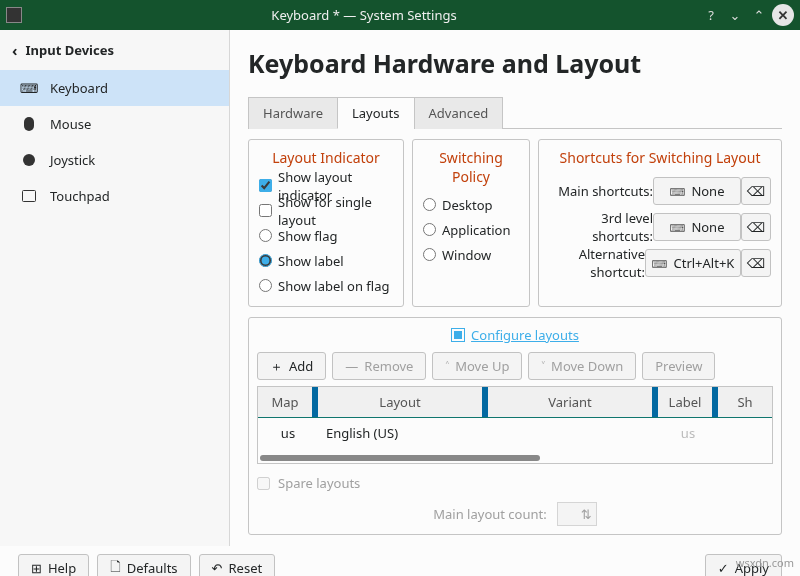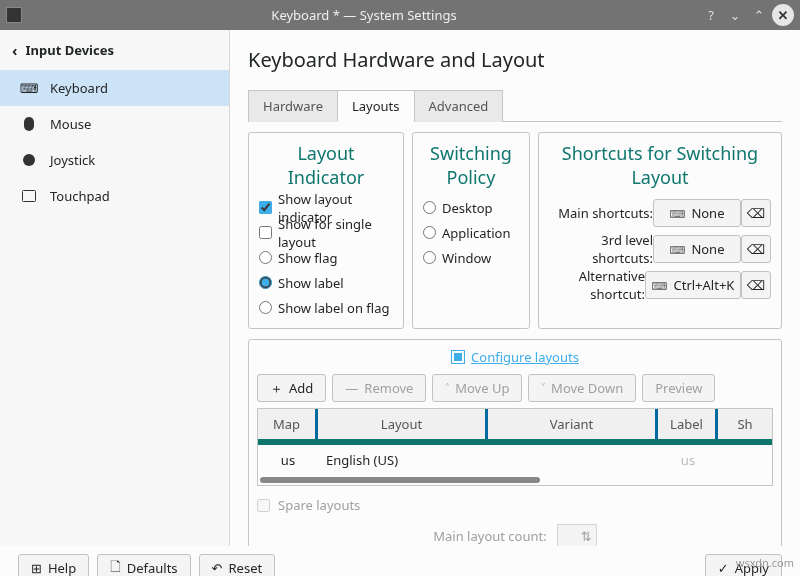--- a/index.html
+++ b/index.html
@@ -1,58 +1,58 @@
 <!DOCTYPE html>
 <html><head>
 <meta charset="utf-8">
 <style>
   * { box-sizing: border-box; margin: 0; padding: 0; font-family: "Noto Sans", "Segoe UI", sans-serif; font-size: 13px; }
   body { width: 800px; height: 576px; background: #fcfcfc; color: #232627; overflow: hidden; }
-  .titlebar { height: 30px; background: #737373; color: #eee; display: flex; align-items: center; padding: 0 6px; }
+  .titlebar { height: 30px; background: #14532d; color: #eee; display: flex; align-items: center; padding: 0 6px; }
   .titlebar .icon { width: 16px; height: 16px; background: #333; border: 1px solid #888; margin-right: 8px; }
   .titlebar .title { flex: 1; text-align: center; font-size: 13px; }
   .titlebar .ctl { width: 22px; height: 22px; display: inline-flex; align-items: center; justify-content: center; margin-left: 2px; color: #ddd; cursor: pointer; }
   .titlebar .close { background: #e6e6e6; border-radius: 50%; color: #333; font-weight: bold; }
   .main { display: flex; height: 516px; }
   .sidebar { width: 230px; border-right: 1px solid #d7d7d7; background: #f7f7f7; }
   .back { display: flex; align-items: center; padding: 10px 12px; font-weight: bold; font-size: 14px; cursor: pointer; }
   .back .chev { margin-right: 8px; font-size: 15px; }
   .sb-item { display: flex; align-items: center; height: 36px; padding: 0 20px; cursor: pointer; }
   .sb-item.sel { background: #cde3f8; }
   .sb-item .ico { width: 18px; display: flex; justify-content: center; margin-right: 12px; }
   .content { flex: 1; padding: 10px 18px 0 18px; overflow: hidden; }
-  h1 { font-size: 20px; font-weight: normal; margin: 6px 0 16px; }
+  h1 { font-size: 25px; font-weight: bold; margin: 6px 0 16px; }
   .tabs { display: flex; border-bottom: 1px solid #c5c5c5; }
   .tab { padding: 6px 14px; background: #e9e9e9; border: 1px solid #c5c5c5; border-bottom: none; margin-right: -1px; cursor: pointer; position: relative; top: 1px; color: #555; text-align: center; }
   .tab.active { background: #fcfcfc; color: #232627; border-bottom: 1px solid #fcfcfc; }
   .row { display: flex; gap: 8px; margin-top: 10px; }
   .group { border: 1px solid #c5c5c5; border-radius: 3px; padding: 8px 10px 8px; background: #fcfcfc; }
-  .group .gtitle { text-align: center; margin-bottom: 6px; color: #0f766e; font-size: 18px; }
+  .group .gtitle { text-align: center; margin-bottom: 6px; color: #c2410c; font-size: 14px; }
   .opt { display: flex; align-items: center; height: 25px; }
   .opt input { margin-right: 6px; }
   .g1 { width: 156px; }
   .g2 { width: 118px; }
   .g3 { flex: 1; }
   .shrow { display: flex; align-items: center; justify-content: flex-end; height: 36px; }
   .shrow .lab { text-align: right; flex: 1; }
   .kbtn { border: 1px solid #c2c2c2; background: #f4f4f4; height: 28px; width: 88px; display: inline-flex; align-items: center; justify-content: center; gap: 6px; border-radius: 3px; cursor: pointer; }
   .clrbtn { border: 1px solid #c2c2c2; background: #f4f4f4; height: 28px; width: 30px; display: inline-flex; align-items: center; justify-content: center; border-radius: 3px; cursor: pointer; }
   .configbox { border: 1px solid #c5c5c5; border-radius: 3px; margin-top: 10px; padding: 8px; }
   .cfg-hdr { display: flex; justify-content: center; align-items: center; margin-bottom: 8px; color: #3daee9; gap: 6px; text-decoration: underline; }
   .cfg-hdr .cb { width: 14px; height: 14px; border: 1.5px solid #3daee9; display: inline-flex; align-items: center; justify-content: center; }
   .cfg-hdr .cb .sq { width: 8px; height: 8px; background: #3daee9; }
   .btnrow { display: flex; gap: 6px; margin-bottom: 6px; }
   .btn { border: 1px solid #c2c2c2; background: #f4f4f4; height: 28px; padding: 0 12px; display: inline-flex; align-items: center; gap: 6px; border-radius: 3px; cursor: pointer; }
   .btn.dis { color: #a0a0a0; cursor: default; }
   .table { border: 1px solid #c5c5c5; }
   .thead { display: flex; background: #f0f0f0; }
-  .th { border-right: 3px solid #0369a1; padding: 6px 8px; text-align: center; color: #555; }
+  .th { border-right: 6px solid #0369a1; padding: 6px 8px; text-align: center; color: #555; }
   .th:last-child { border-right: none; }
   .th.map { width: 60px; } .th.layout { width: 170px; } .th.variant { width: 170px; } .th.label { width: 60px; } .th.sh { flex: 1; }
-  .tbody { height: 46px; border-top: 6px solid #0f766e; position: relative; }
+  .tbody { height: 46px; border-top: 1px solid #0f766e; position: relative; }
   .trow { display: flex; }
   .td { padding: 6px 8px; } .td.map{width:60px;text-align:center;} .td.layout{width:170px;} .td.variant{width:170px;} .td.label{width:60px;text-align:center;color:#bbb;} .td.sh{flex:1;}
   .hscroll { position: absolute; bottom: 2px; left: 2px; right: 2px; height: 6px; }
   .hscroll .thumb{ position:absolute; left:0; width:280px; height:6px; background:#888; border-radius:3px;}
   .spare { display: flex; align-items: center; gap: 8px; margin-top: 10px; color: #a0a0a0; }
   .spare input[type=checkbox] { accent-color: #bbb; }
   .mlc { display: flex; align-items: center; gap: 10px; margin-top: 10px; justify-content: center; color: #a0a0a0; }
   .spin { width: 40px; height: 24px; border: 1px solid #d5d5d5; background: #f4f4f4; display: flex; align-items: center; justify-content: flex-end; padding: 0 4px; color: #a0a0a0; }
   .footer { display: flex; gap: 8px; padding: 8px 18px; border-top: 0; }
   .footer .spacer { flex: 1; }

